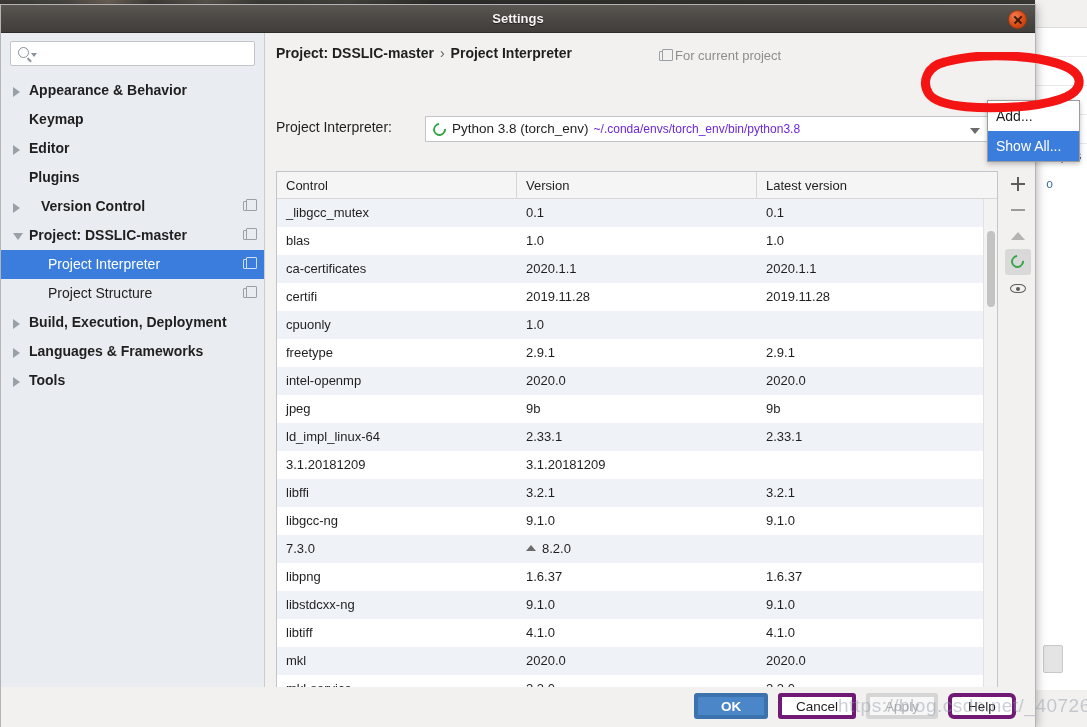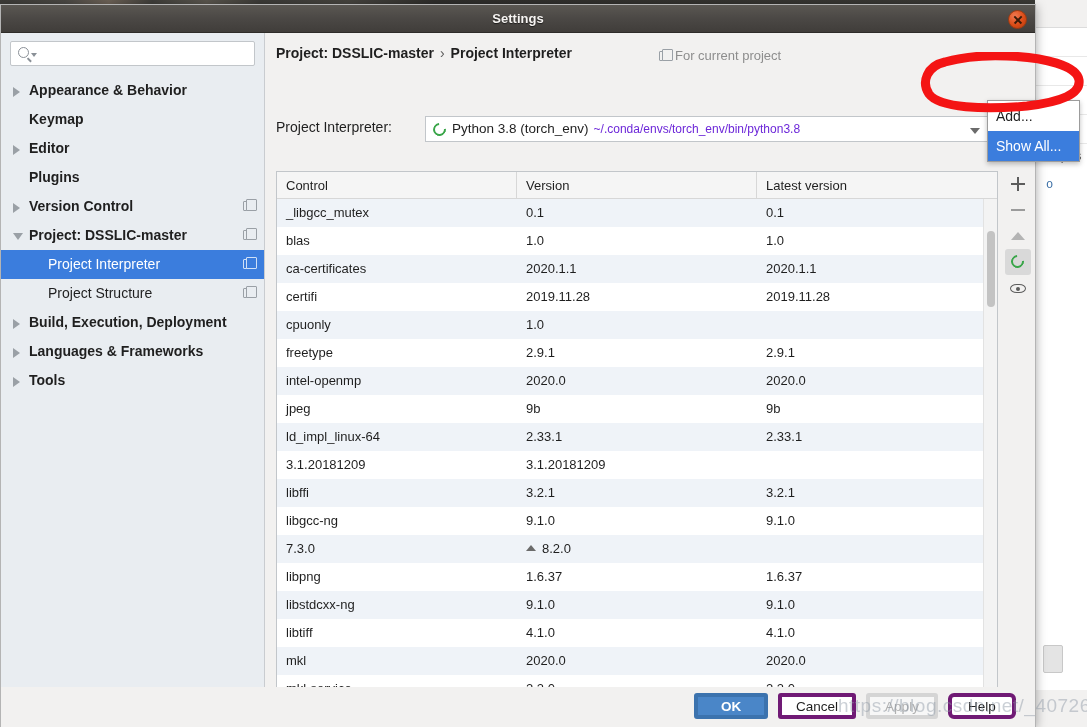--- a/index.html
+++ b/index.html
@@ -316,21 +316,21 @@
             </div>
             <div class="tree-item bold">
               <span class="arrow" style="left: 12px;"></span>
               <span class="lbl" style="left: 28px;">Editor</span>
             </div>
             <div class="tree-item bold">
               <span class="lbl" style="left: 28px;">Plugins</span>
             </div>
             <div class="tree-item bold">
               <span class="arrow" style="left: 12px;"></span>
-              <span class="lbl" style="left: 28px;">Version Control</span>
+              <span class="lbl" style="left: 40px;">Version Control</span>
               <span class="copyicon"></span>
             </div>
             <div class="tree-item bold">
               <span class="arrow open" style="left: 12px;"></span>
               <span class="lbl" style="left: 28px;">Project: DSSLIC-master</span>
               <span class="copyicon"></span>
             </div>
             <div class="tree-item selected">
               <span class="lbl" style="left: 47px;">Project Interpreter</span>
               <span class="copyicon"></span>

